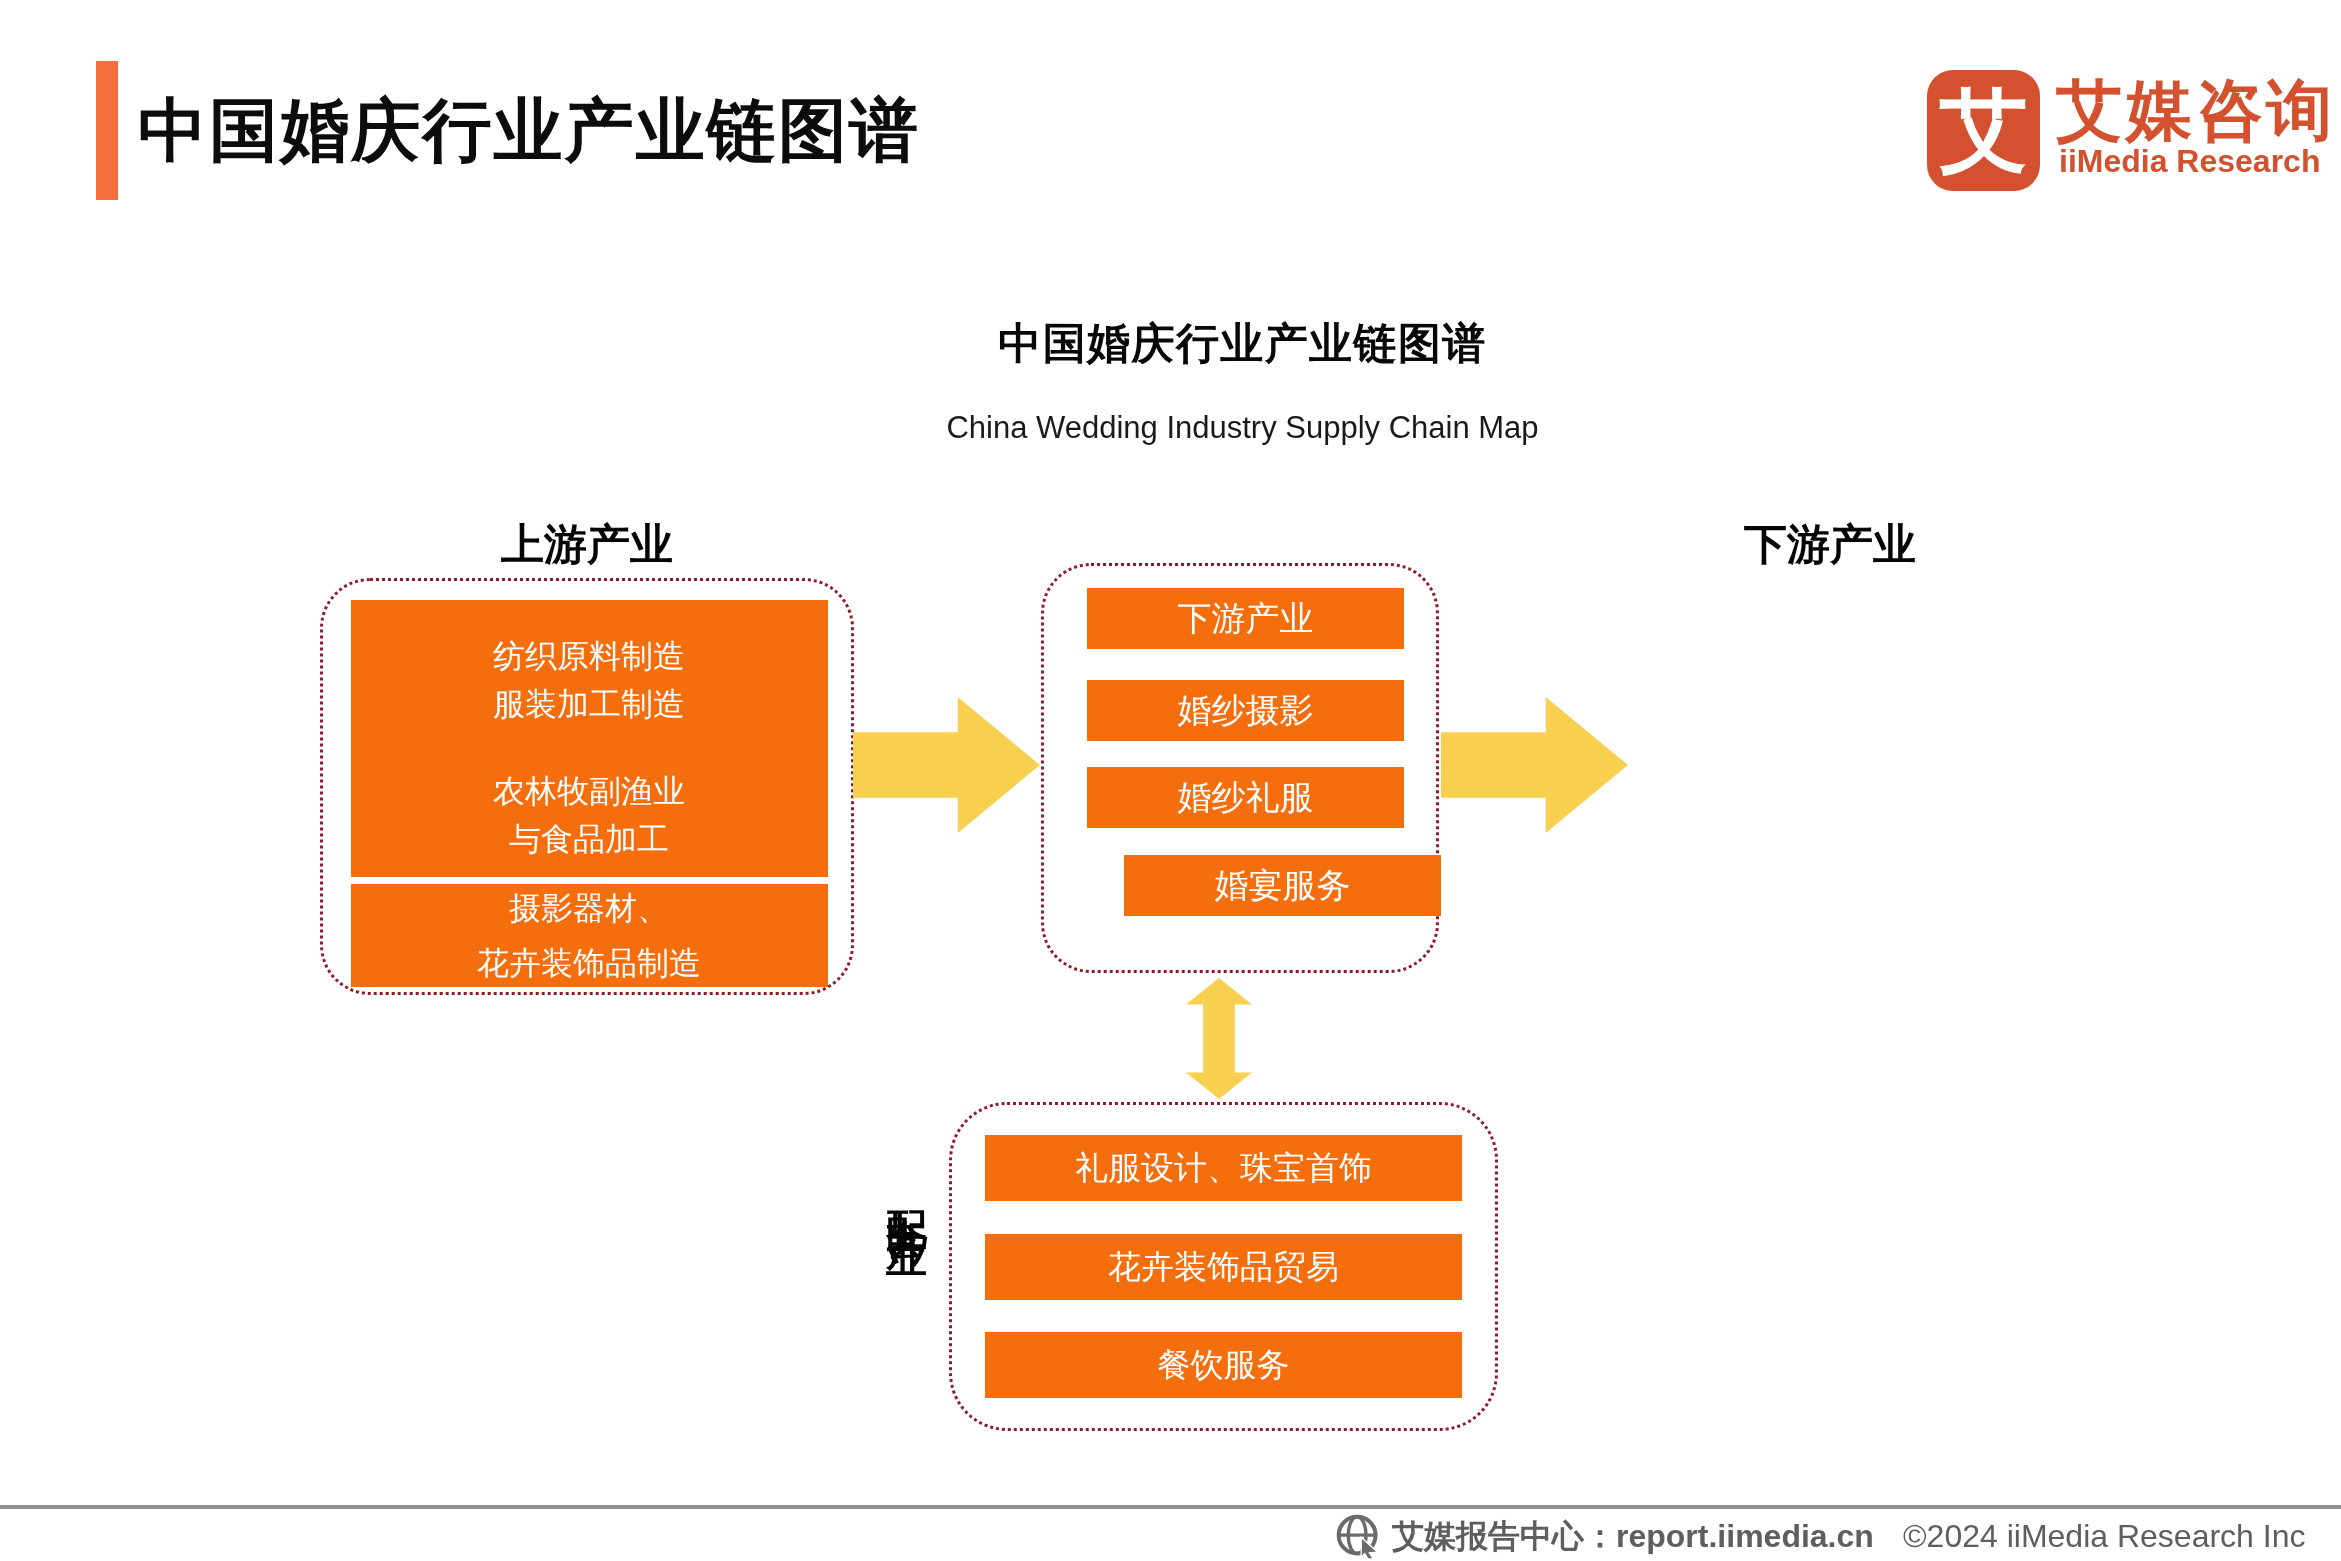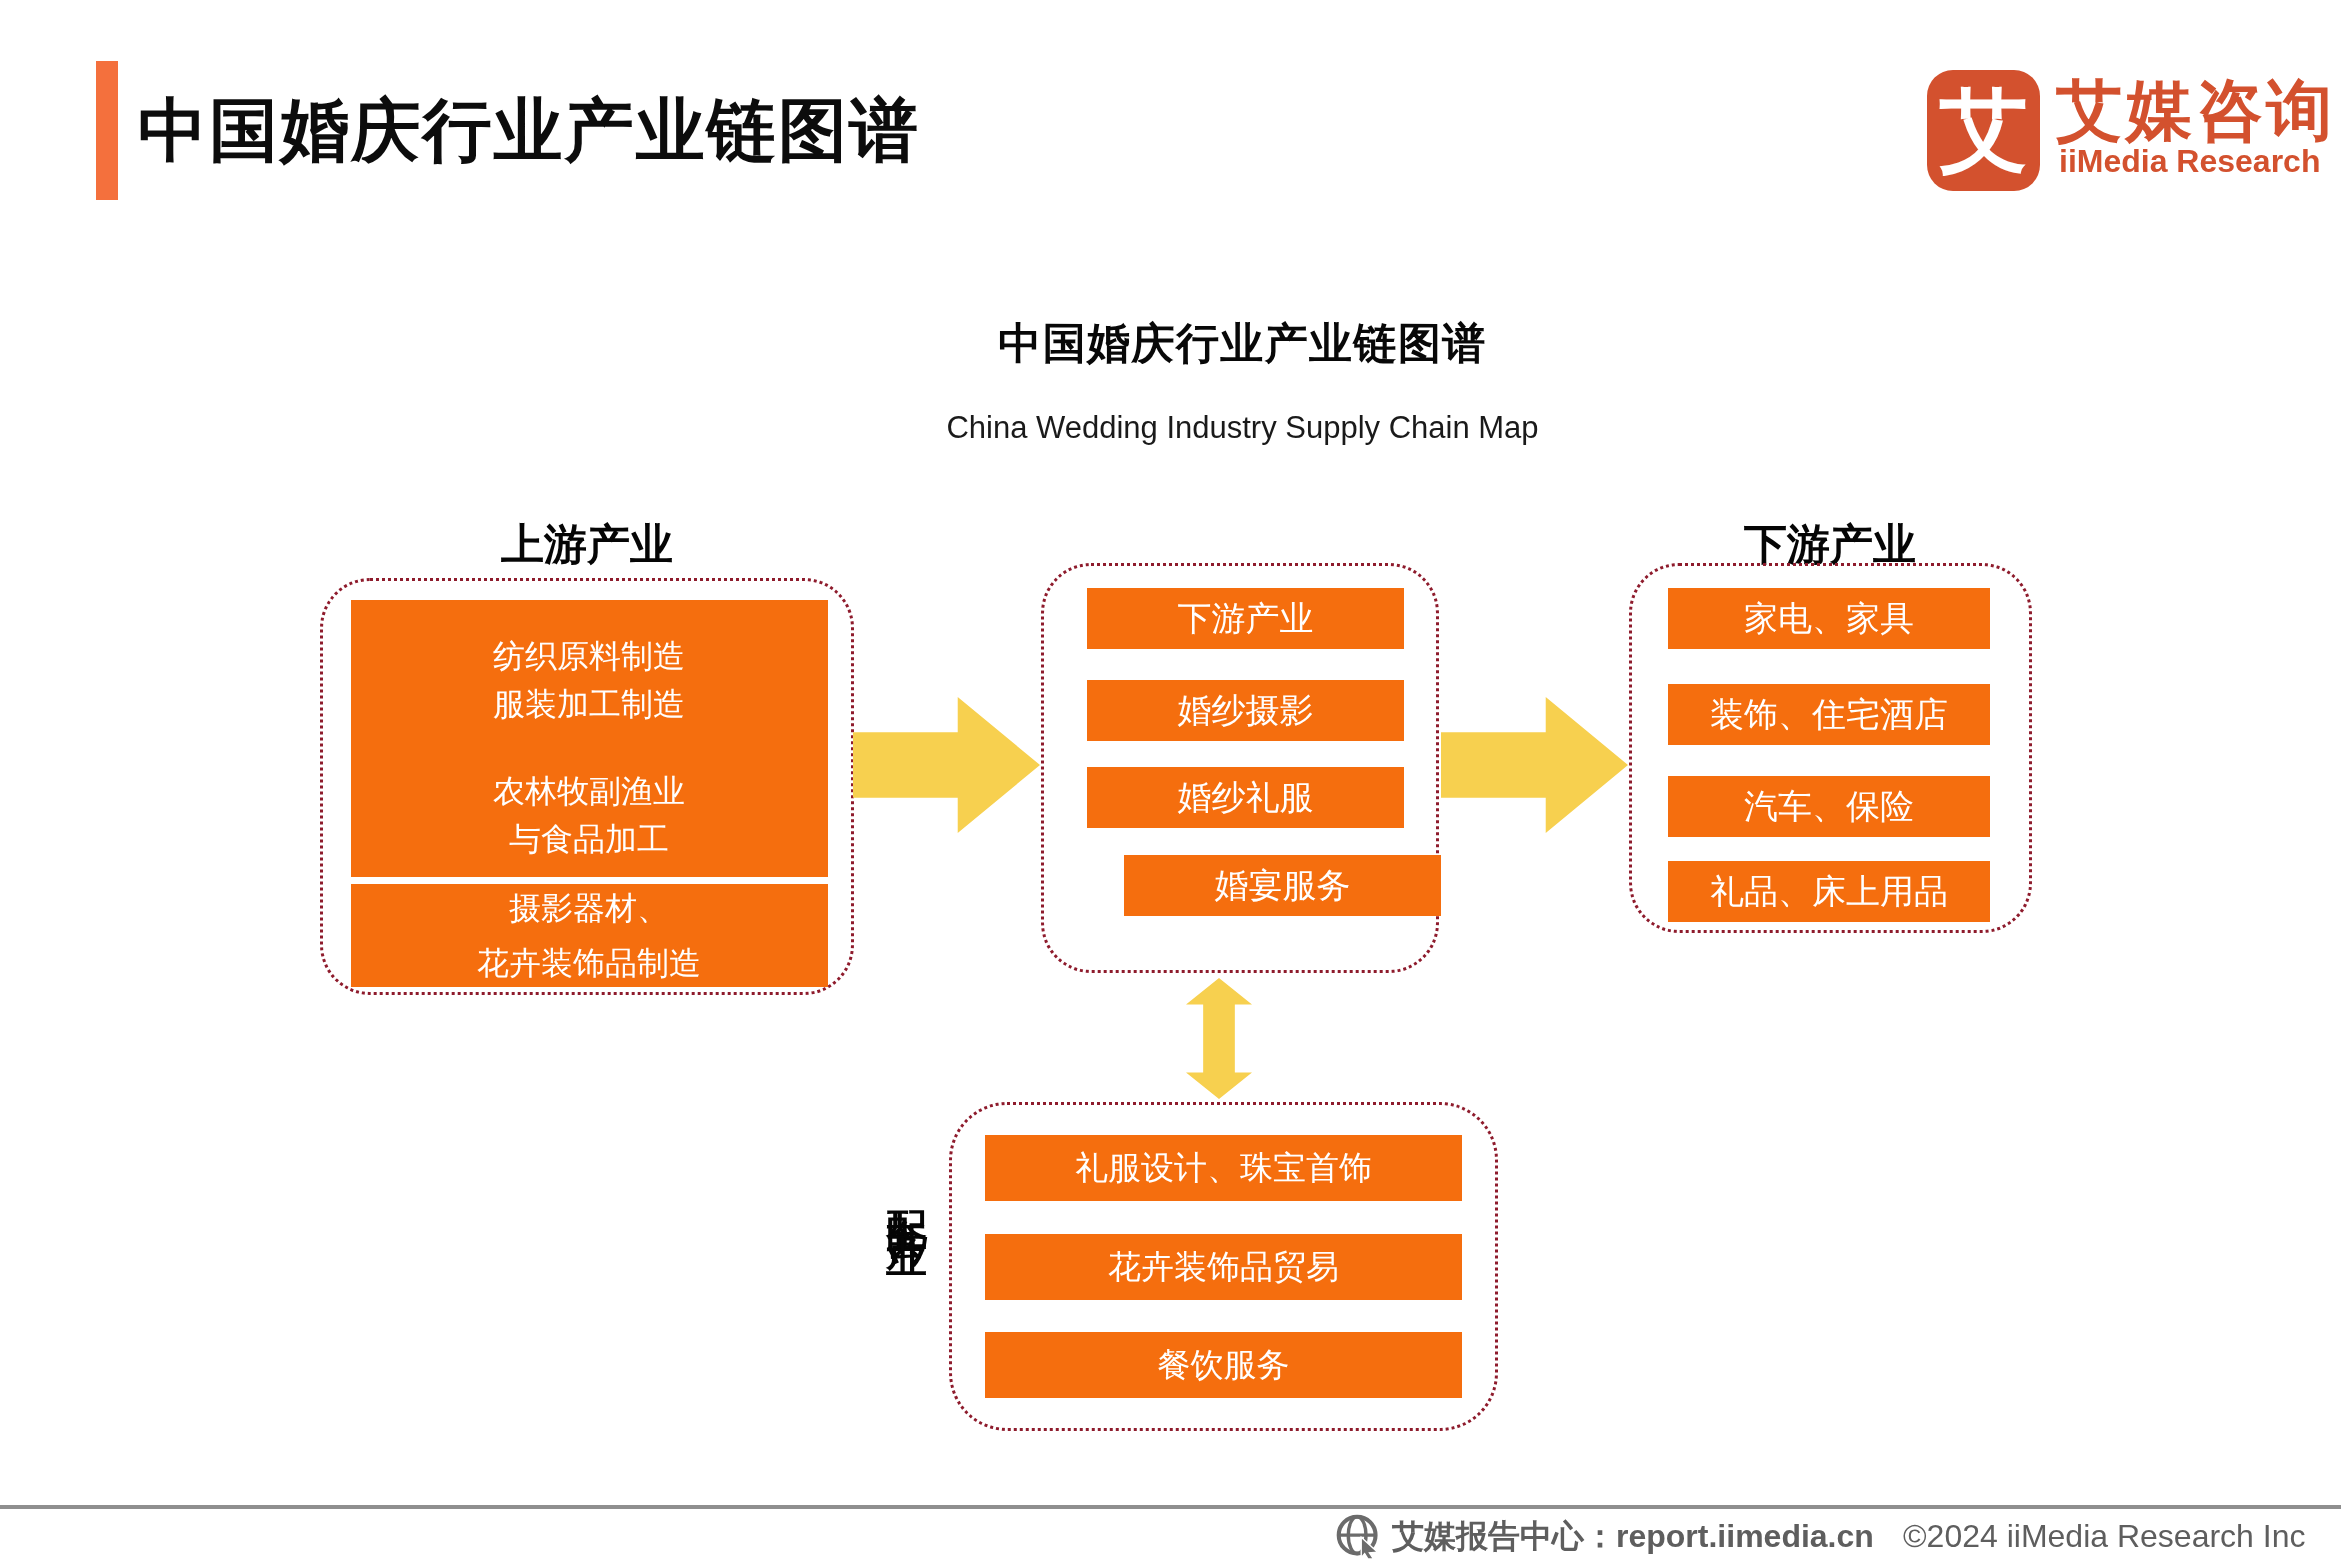--- a/index.html
+++ b/index.html
@@ -122,26 +122,20 @@
     </div>
   </div>
 
   <div class="dotted cont-core">
     <div class="obox core-b core-b1">下游产业</div>
     <div class="obox core-b core-b2">婚纱摄影</div>
     <div class="obox core-b core-b3">婚纱礼服</div>
     <div class="obox core-b core-b4">婚宴服务</div>
   </div>
 
-  <div class="dotted cont-down">
-    <div class="obox down-b down-b1">家电、家具</div>
-    <div class="obox down-b down-b2">装饰、住宅酒店</div>
-    <div class="obox down-b down-b3">汽车、保险</div>
-    <div class="obox down-b down-b4">礼品、床上用品</div>
-  </div>
 
   <div class="h-arrow a1"></div>
   <div class="h-arrow a2"></div>
   <div class="v-arrow"></div>
 
   <div class="supp-label">配套产业</div>
   <div class="dotted cont-supp">
     <div class="obox supp-b supp-b1">礼服设计、珠宝首饰</div>
     <div class="obox supp-b supp-b2">花卉装饰品贸易</div>
     <div class="obox supp-b supp-b3">餐饮服务</div>

